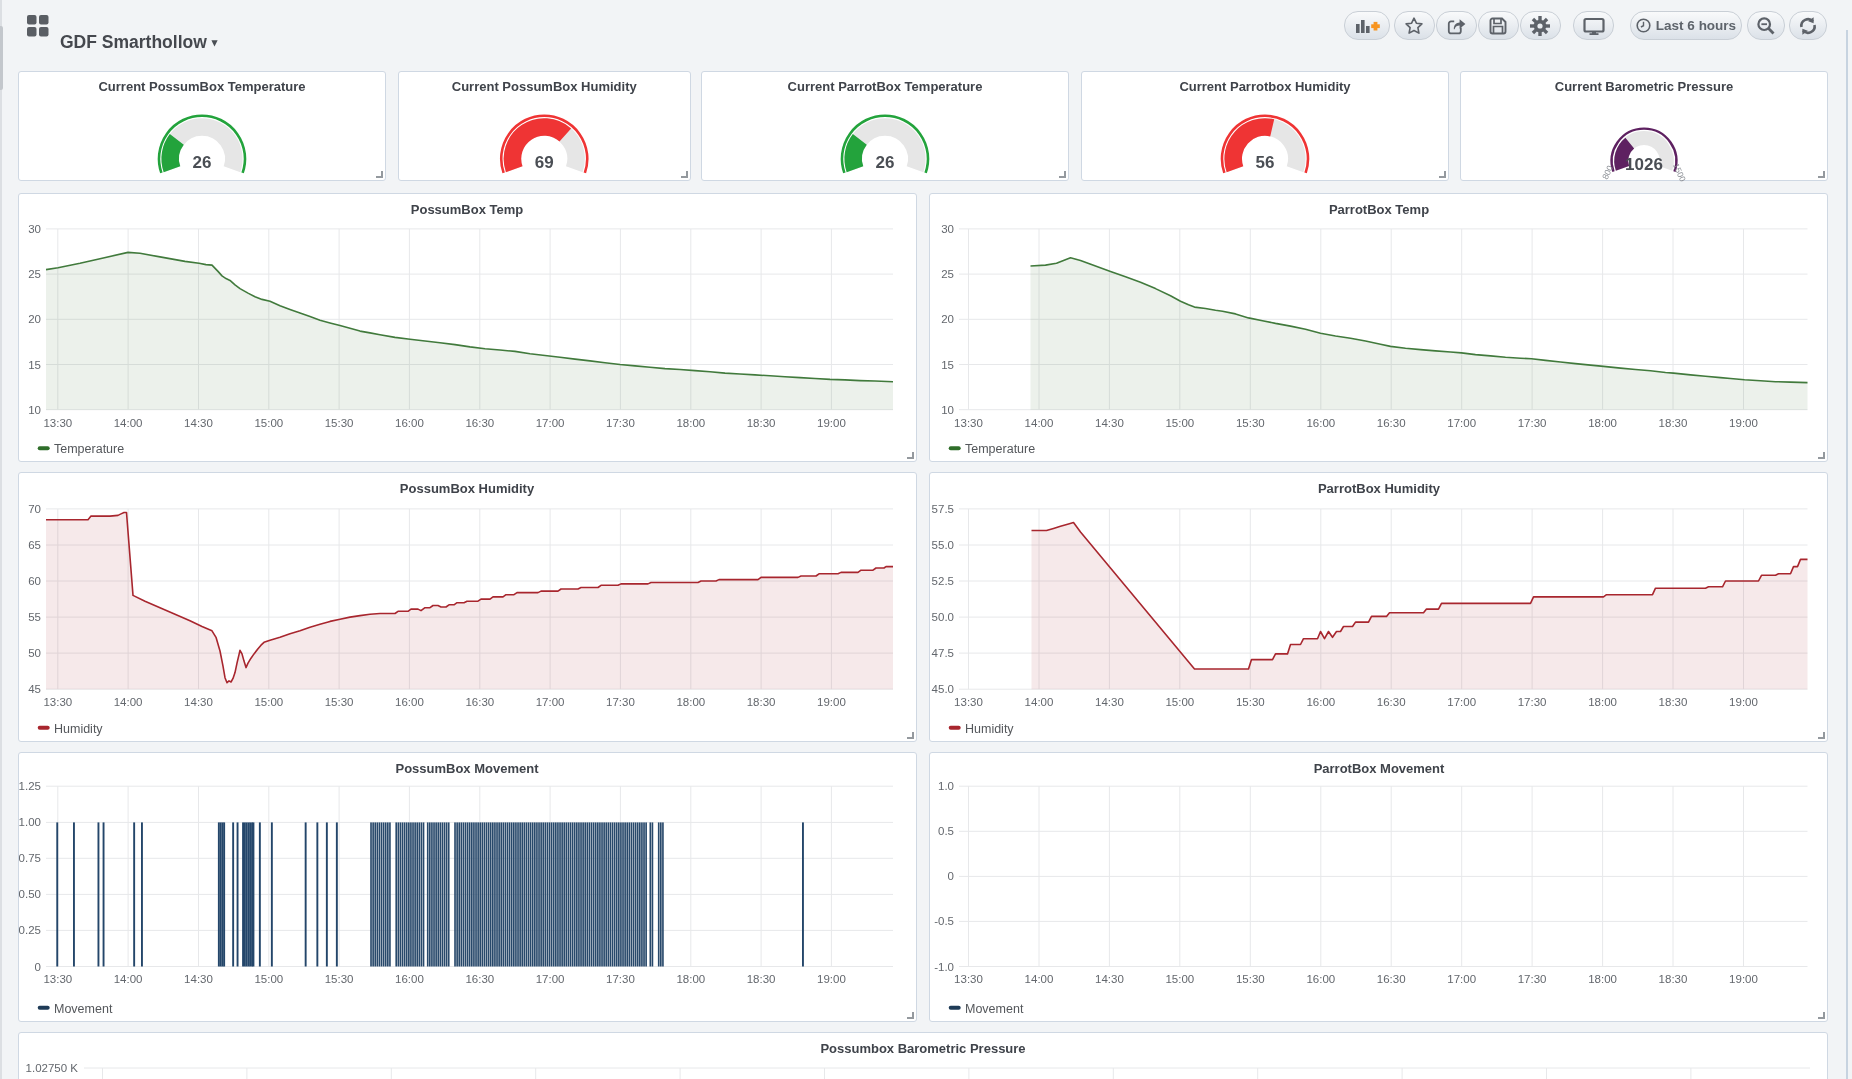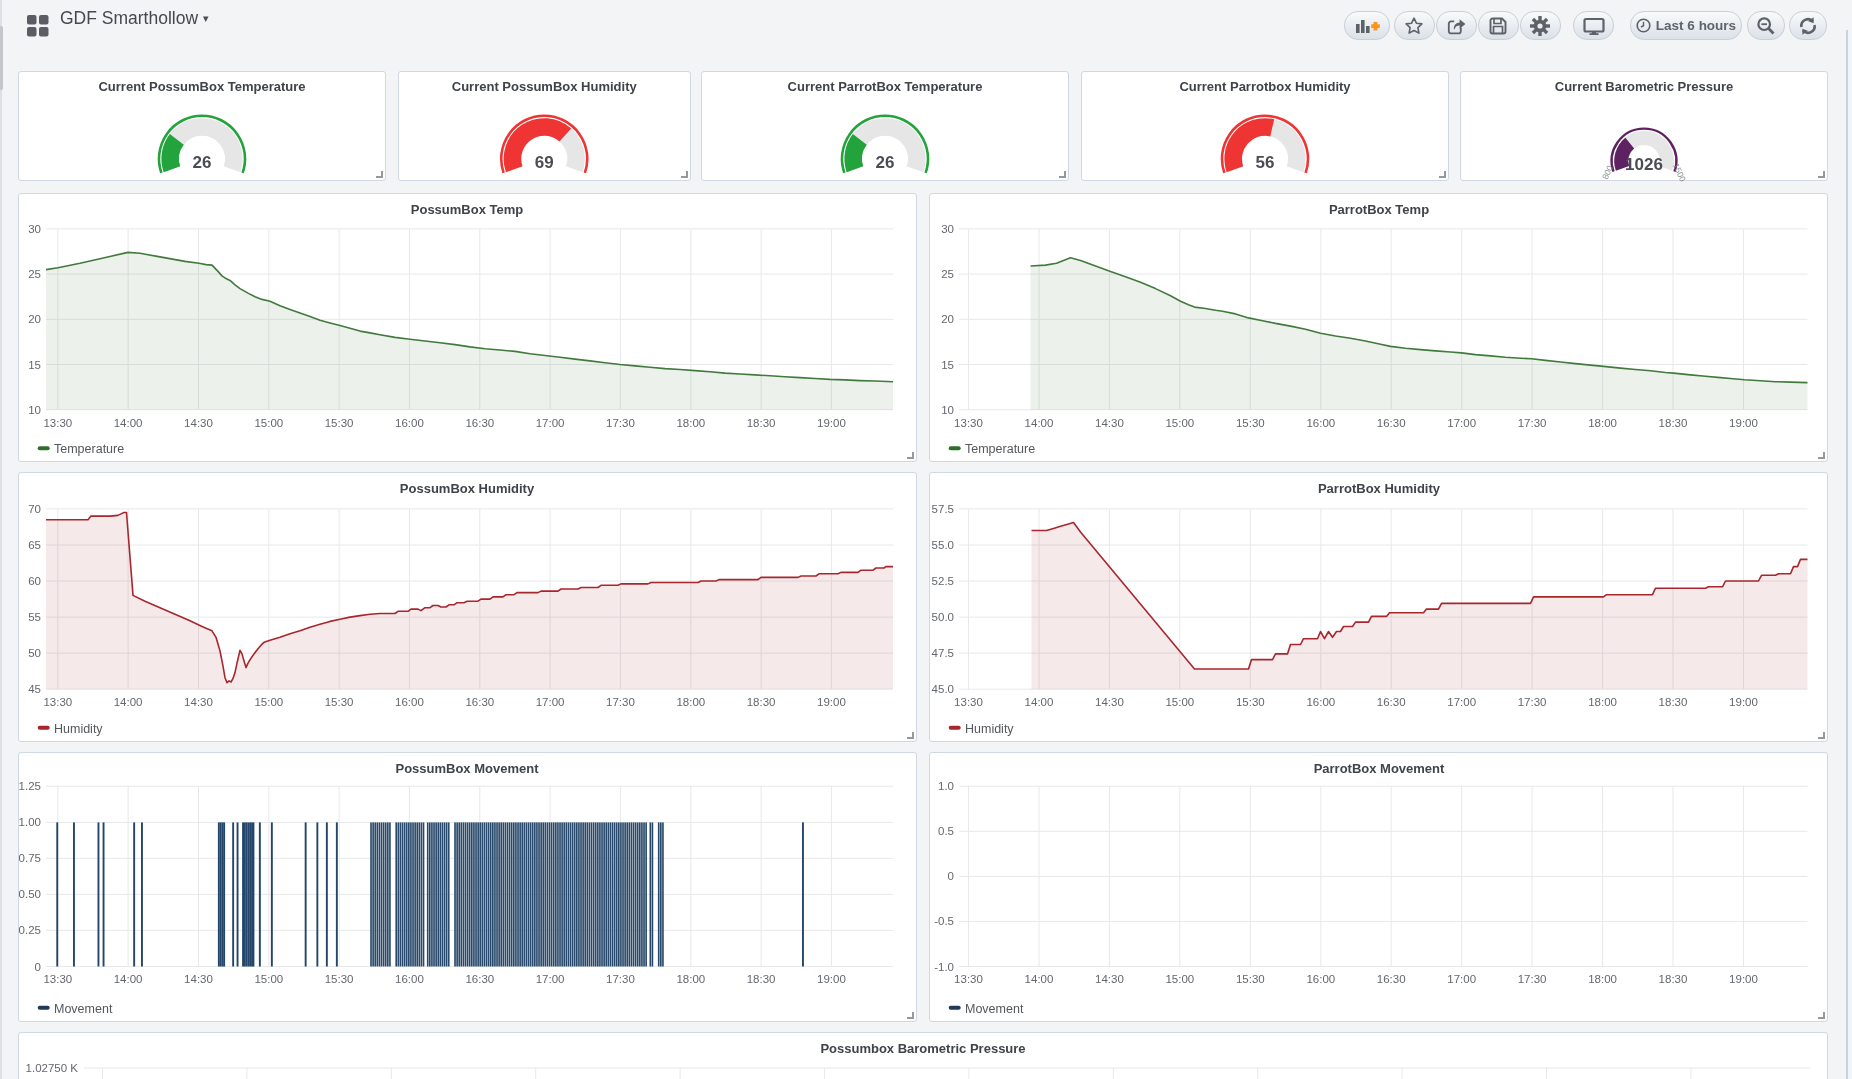--- a/index.html
+++ b/index.html
@@ -9,21 +9,21 @@
 
 <div style="position:absolute;left:0;top:0;width:2px;height:1079px;background:#dcdfe3"></div>
 <div style="position:absolute;left:0;top:26px;width:3px;height:64px;background:#c3c7cc;border-radius:0 2px 2px 0"></div>
 <div style="position:absolute;left:1846px;top:30px;width:2px;height:1049px;background:#c7d3e0"></div>
 <svg width="22" height="22" style="position:absolute;left:27px;top:15px">
 <rect x="0" y="0" width="9.5" height="9.5" rx="2" fill="#5a5e64"></rect>
     <rect x="12" y="0" width="9.5" height="9.5" rx="2" fill="#5a5e64"></rect>
 <rect x="0" y="12" width="9.5" height="9.5" rx="2" fill="#5a5e64"></rect>
     <rect x="12" y="12" width="9.5" height="9.5" rx="2" fill="#5a5e64"></rect>
 </svg>
-<div style="position:absolute;left:60px;top:8px;font-size:17.5px;font-weight:400;color:#45484e">GDF Smarthollow <span style="font-size:11px;color:#4a4e54;position:relative;top:-2px">▾</span></div>
+<div style="position:absolute;left:60px;top:32px;font-size:17.5px;font-weight:700;color:#45484e">GDF Smarthollow <span style="font-size:11px;color:#4a4e54;position:relative;top:-2px">▾</span></div>
 <div class="btn" style="left:1344px;width:46px">
     <svg width="26" height="20" viewBox="0 0 26 20">
 <rect x="2" y="8" width="3.6" height="9" fill="#5d6269"></rect>
       <rect x="7" y="4" width="3.6" height="13" fill="#5d6269"></rect>
       <rect x="12" y="10" width="3.6" height="7" fill="#5d6269"></rect>
 <rect x="17.2" y="8.3" width="8.6" height="3.8" fill="#f79520"></rect>
       <rect x="19.6" y="5.9" width="3.8" height="8.6" fill="#f79520"></rect>
 </svg>
   </div>
 <div class="btn" style="left:1393.5px;width:41px">

